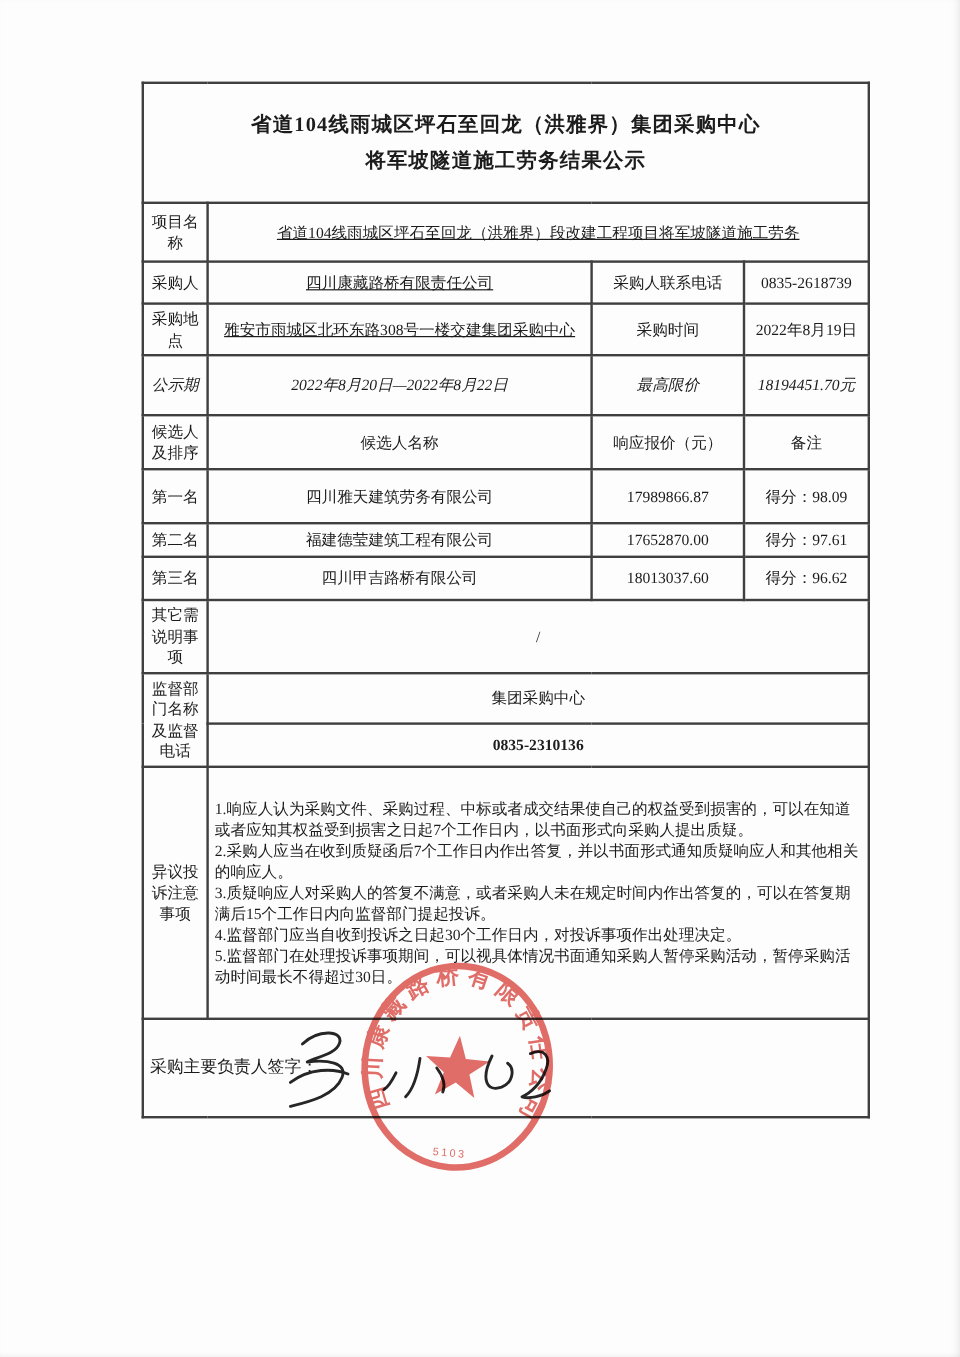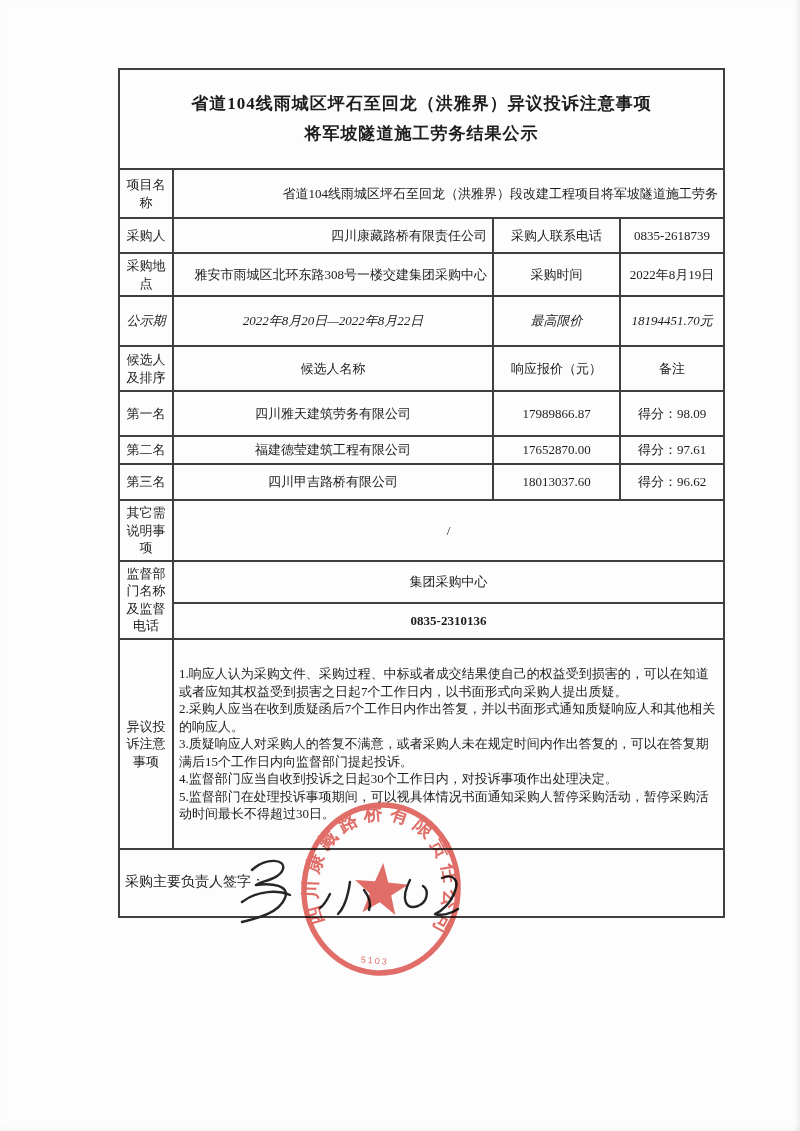--- a/index.html
+++ b/index.html
@@ -14,35 +14,35 @@
     border-collapse:collapse; table-layout:fixed;
   }
   table.doc td {
     border:2px solid #3f3f3f; font-size:13px; vertical-align:middle;
     padding:3px 5px; line-height:1.35; word-break:break-all;
   }
   td.title-cell { height:100px; text-align:center; border-bottom-width:2px; }
   .title-line { font-size:17px; font-weight:bold; line-height:1.75; letter-spacing:1px; }
   td.lab { text-align:center; padding-left:5px; }
   td.lab-c { text-align:center; padding-left:3px; padding-right:3px; }
-  td.val-l { text-align:right; padding-left:8px; }
+  td.val-l { text-align:center; padding-left:8px;text-decoration:underline; }
   td.val-c { text-align:center; }
   .r-proj  td { height:49px; }
   .r-buyer td { height:35px; }
   .r-loc   td { height:43px; }
   .r-pub   td { height:50px;font-style:italic; }
   .r-head  td { height:45px; }
   .r-c1 td { height:45px; }
   .r-c2 td { height:28px; }
   .r-c3 td { height:36px; }
   .r-other td { height:48px; }
   .r-sup1 td { height:41px;margin-left:16px; }
   .r-sup2 td { height:34px;font-weight:bold; }
   .r-obj td { height:210px; }
-  .r-sign td { height:68px; }
+  .r-sign td { height:82px; }
   td.obj-body { font-size:12.5px; line-height:1.35; padding:8px 10px; vertical-align:middle; }
   td.obj-body p { margin:0; }
   td.sign-cell { position:relative; padding-left:8px; }
   .sign-label { font-size:14px; }
   .sign-svg { position:absolute; left:112px; top:4px; }
   .stamp {
     position:absolute; left:292px; top:796px; width:178px; height:186px;
     opacity:.82; mix-blend-mode:multiply; transform:rotate(5deg); pointer-events:none;
   }
   .footnote {
@@ -59,21 +59,21 @@
     <colgroup>
         <col style="width:54px">
         <col style="width:320px">
         <col style="width:127px">
         <col style="width:104px">
       </colgroup>
 
     <tbody>
         <tr>
       <td class="title-cell" colspan="4">
-        <div class="title-line">省道104线雨城区坪石至回龙（洪雅界）异议投诉注意事项</div>
+        <div class="title-line">省道104线雨城区坪石至回龙（洪雅界）集团采购中心</div>
         <div class="title-line">将军坡隧道施工劳务结果公示</div>
       </td>
     </tr>
 
     <tr class="r-proj">
       <td class="lab">项目名称</td>
       <td class="val-l" colspan="3">省道104线雨城区坪石至回龙（洪雅界）段改建工程项目将军坡隧道施工劳务</td>
     </tr>
 
     <tr class="r-buyer">

